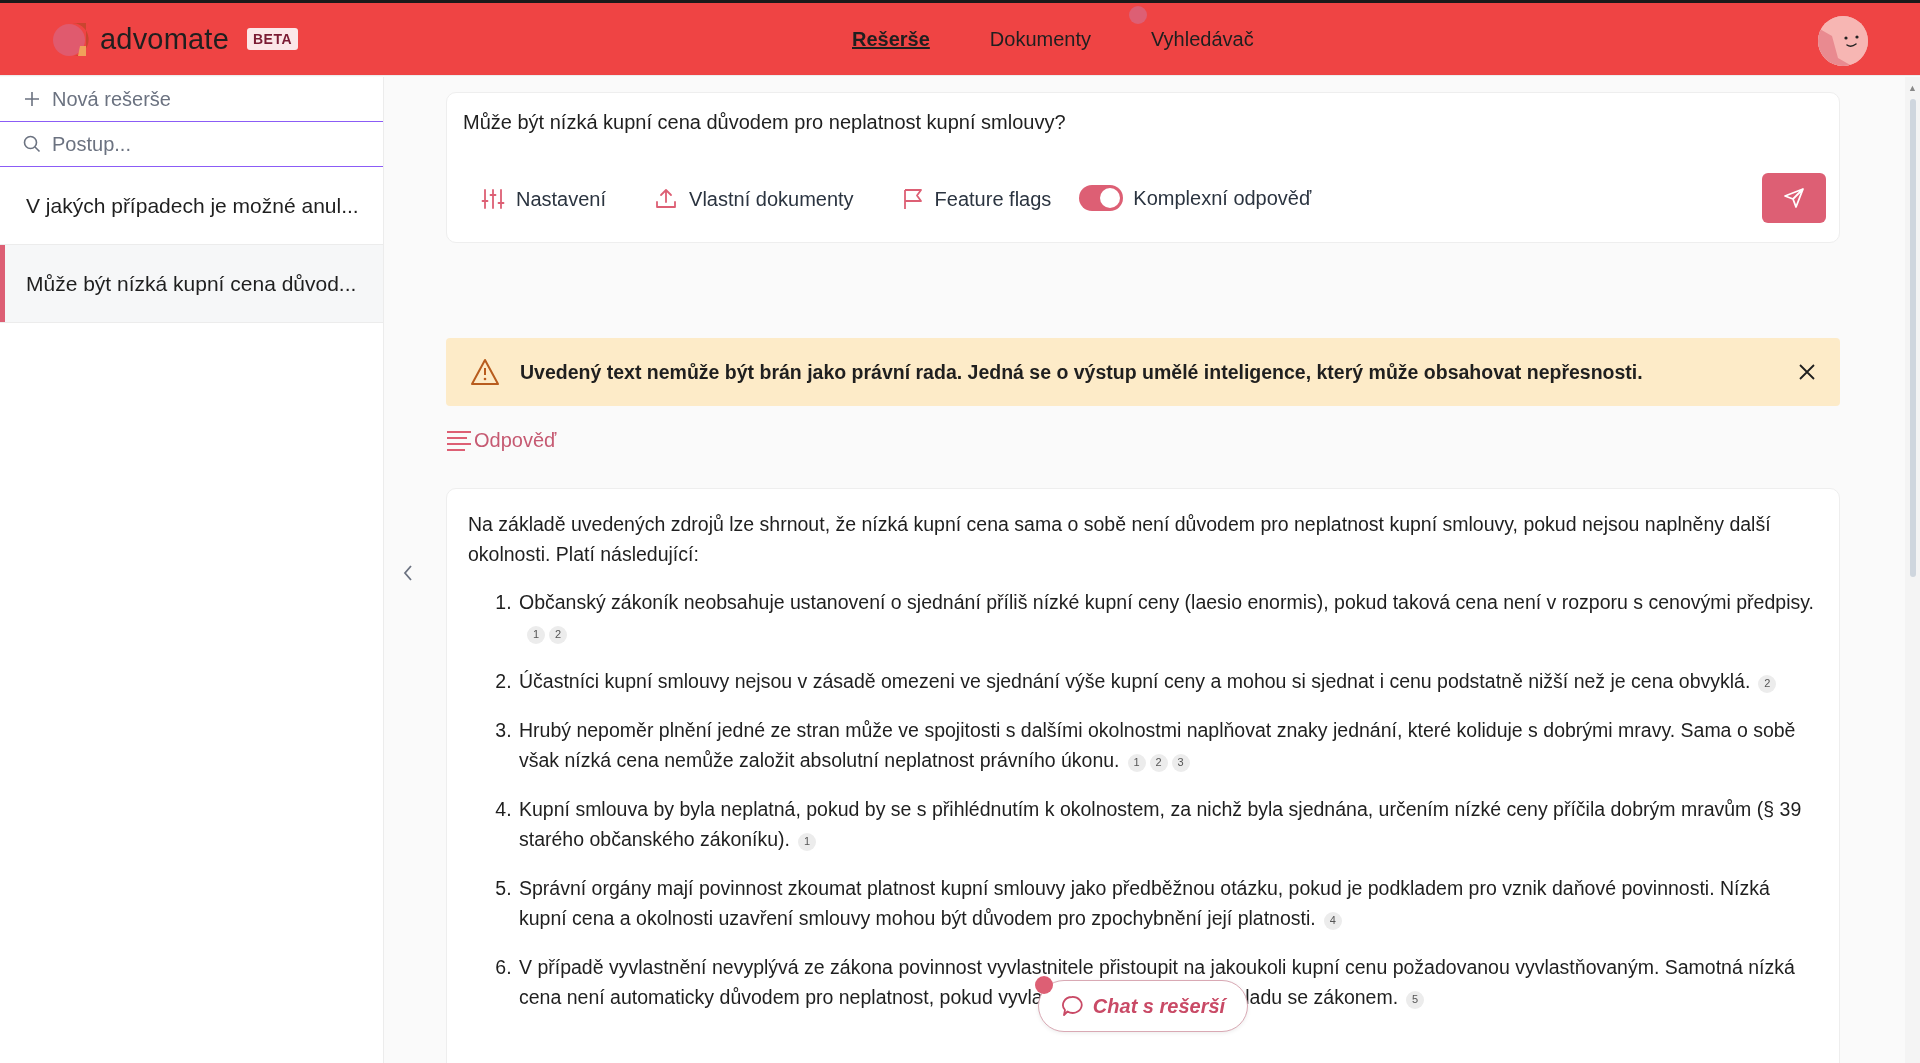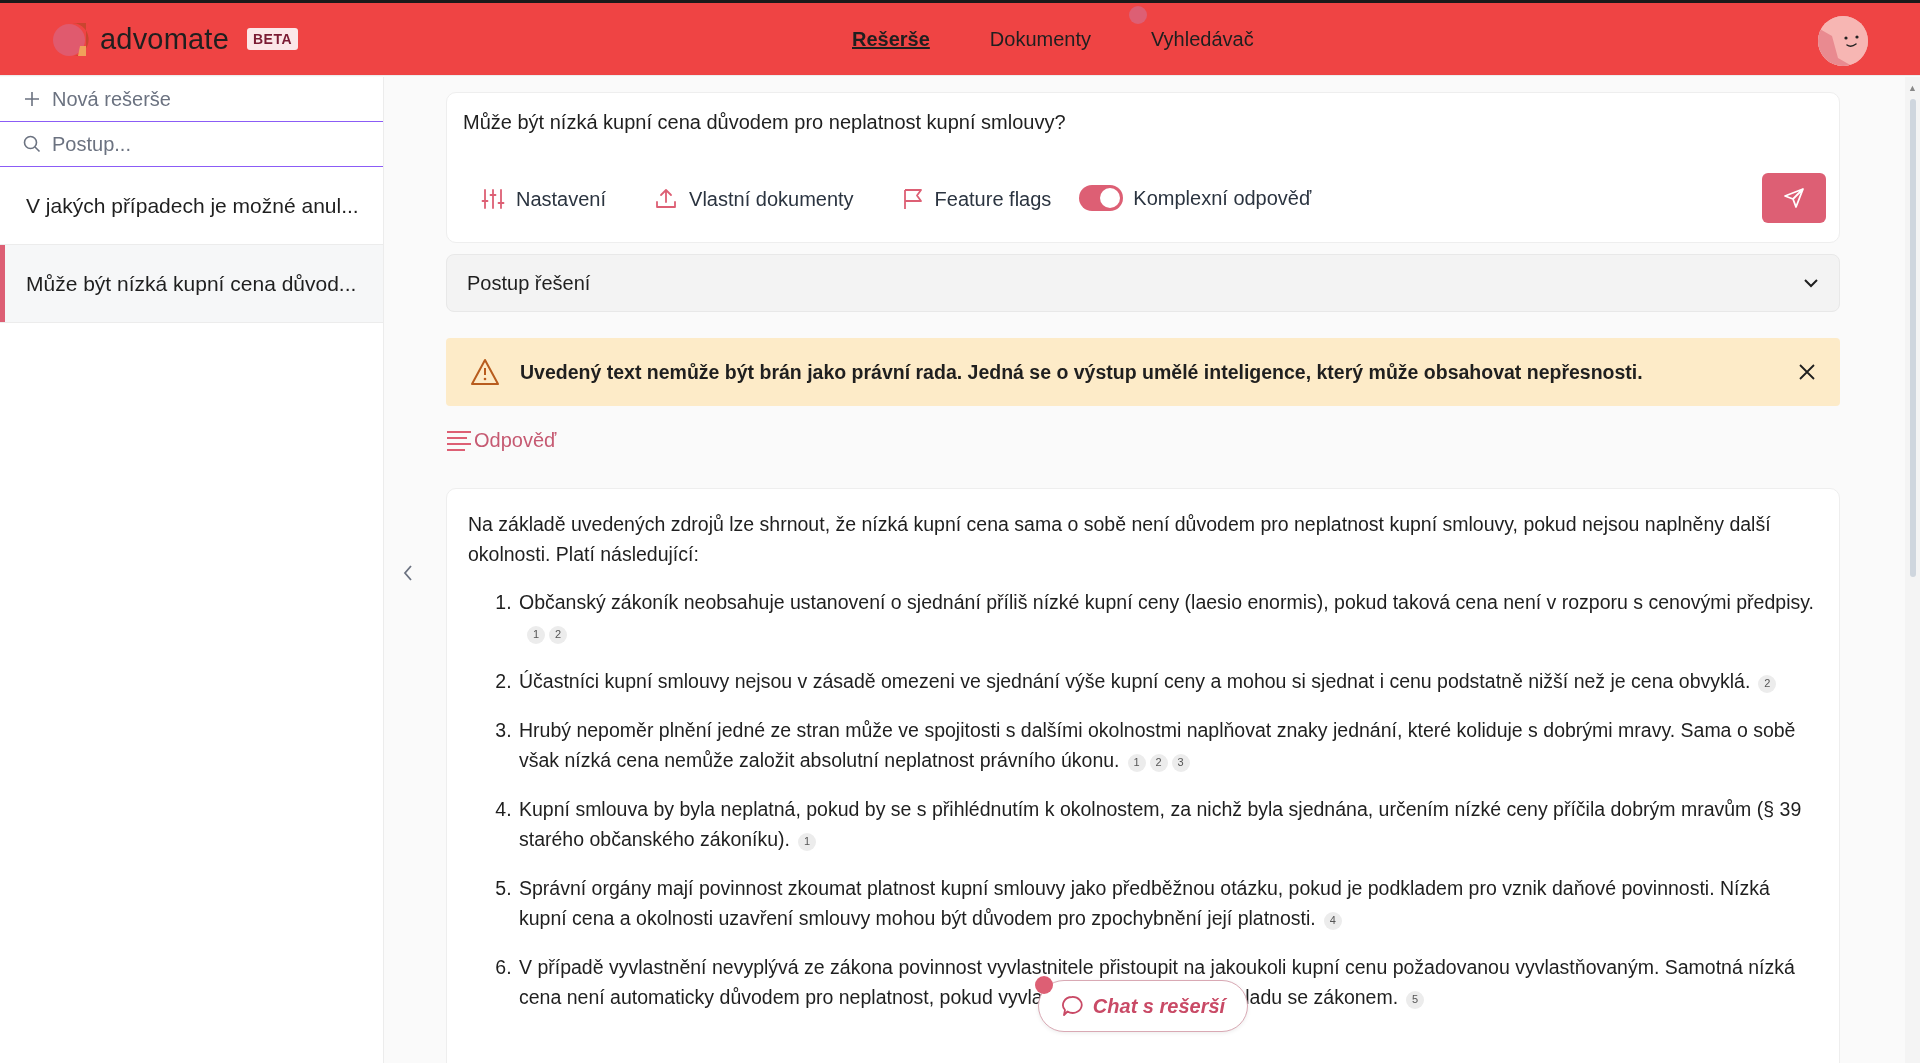--- a/index.html
+++ b/index.html
@@ -191,26 +191,20 @@
         <span>Komplexní odpověď</span>
       </div>
     </div>
     <button class="send-btn">
       <svg width="24" height="24" viewBox="0 0 24 24">
         <path d="M21 3 L3 10 L11 13 L14 21 Z M11 13 L21 3" stroke="#fff" stroke-width="1.8" fill="none" stroke-linejoin="round"></path>
       </svg>
     </button>
   </div>
 
-  <div class="postup">
-    <span>Postup řešení</span>
-    <svg width="16" height="10" viewBox="0 0 16 10">
-        <path d="M2 2 L8 8 L14 2" stroke="#1f1f1f" stroke-width="2" fill="none"></path>
-      </svg>
-  </div>
 
   <div class="warning">
     <svg width="30" height="28" viewBox="0 0 30 28">
       <path d="M15 2 L28 26 H2 Z" stroke="#b85c1e" stroke-width="2" fill="none" stroke-linejoin="round"></path>
       <path d="M15 10 V17" stroke="#b85c1e" stroke-width="2"></path>
       <circle cx="15" cy="21" r="1.3" fill="#b85c1e"></circle>
     </svg>
     <span class="wtext">Uvedený text nemůže být brán jako právní rada. Jedná se o výstup umělé inteligence, který může obsahovat nepřesnosti.</span>
     <svg width="18" height="18" viewBox="0 0 18 18">
         <path d="M2 2 L16 16 M16 2 L2 16" stroke="#1f1f1f" stroke-width="1.8"></path>

